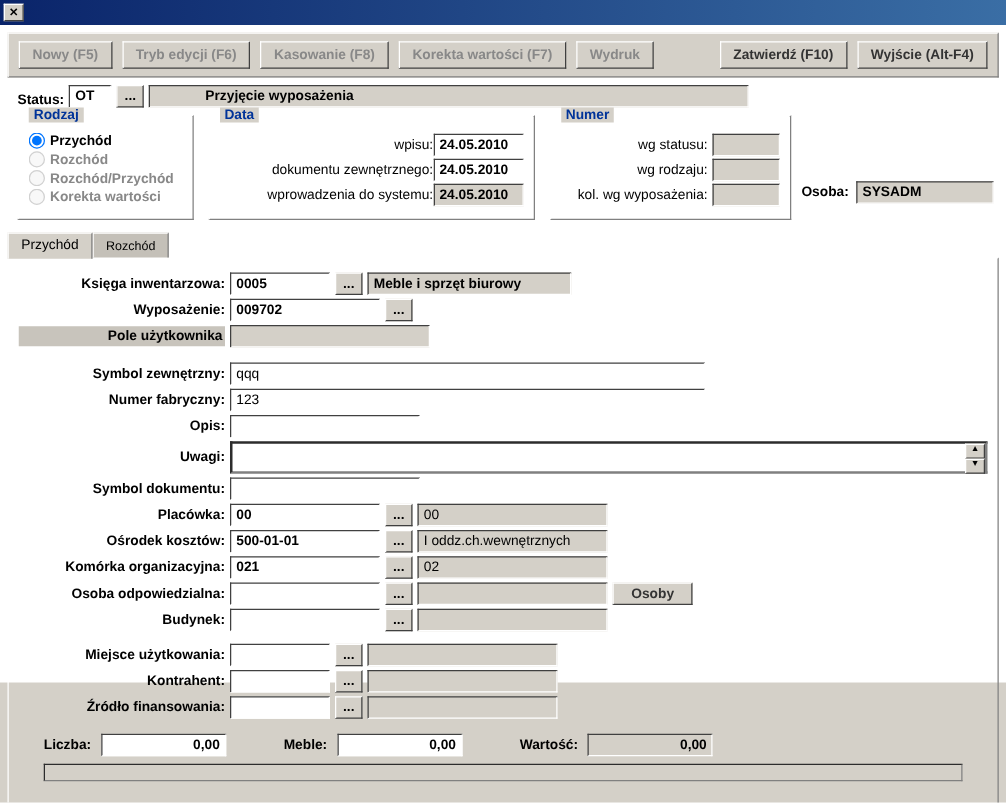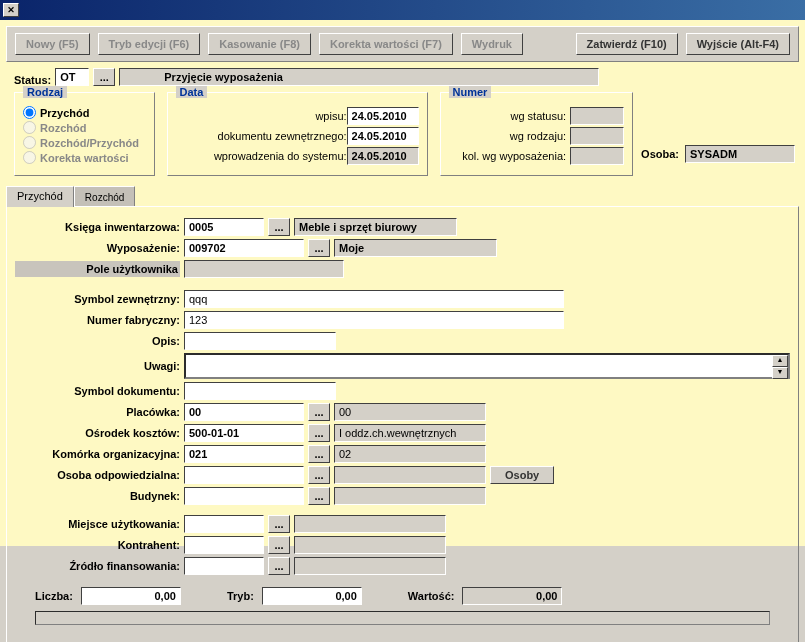--- a/index.html
+++ b/index.html
@@ -1,20 +1,20 @@
 <!DOCTYPE html>
 <html><head>
 <meta charset="utf-8">
 <style>
 *{box-sizing:border-box;margin:0;padding:0;font-family:Tahoma,Arial,sans-serif;font-size:11px}
 body{background:#d4d0c8;width:805px;height:642px;overflow:hidden}
 .titlebar{background:linear-gradient(to right,#0a246a,#3a6ea5);color:#fff;height:20px;display:flex;align-items:center;padding:0 3px;font-weight:bold}
 .titlebar .title{flex:1;padding-left:3px}
 .titlebar .close{width:16px;height:14px;background:#d4d0c8;border:1px solid #fff;border-right-color:#404040;border-bottom-color:#404040;color:#000;font-size:9px;font-weight:bold;display:flex;align-items:center;justify-content:center;cursor:pointer}
-.app{background:#fef9c3;height:526px;padding:2px}
+.app{background:#ffffff;height:526px;padding:2px}
 .toolbar{background:#d4d0c8;padding:6px 8px;display:flex;gap:8px;border:1px solid #808080;border-top-color:#fff;border-left-color:#fff;margin:4px}
 .btn{background:#d4d0c8;border:1px solid #fff;border-right-color:#404040;border-bottom-color:#404040;padding:4px 10px;cursor:pointer;font-weight:bold;color:#333}
 .btn.disabled{color:#888}
 .spacer{flex:1}
 .statusrow{display:flex;align-items:flex-end;gap:4px;padding:2px 12px;margin-top:2px}
 .lbl{font-weight:bold;text-align:right}
 .inp{background:#fff;border:1px solid #404040;border-right-color:#fff;border-bottom-color:#fff;padding:2px 4px;height:18px}
 .inp.ro{background:#d4d0c8}
 .smbtn{background:#d4d0c8;border:1px solid #fff;border-right-color:#404040;border-bottom-color:#404040;width:22px;height:18px;cursor:pointer;font-weight:bold;text-align:center}
 .groupbox{border:1px solid #808080;border-top-color:#fff;border-left-color:#fff;position:relative;padding:12px 8px 8px 8px;margin:4px}
@@ -141,21 +141,20 @@
     <div class="frow">
         <span class="flbl">Księga inwentarzowa:</span>
       <input class="inp w60" style="font-weight: bold;" value="0005">
       <button class="smbtn">...</button>
       <input class="inp ro wfull" readonly="" style="font-weight: bold;" value="Meble i sprzęt biurowy">
     </div>
     <div class="frow">
         <span class="flbl">Wyposażenie:</span>
       <input class="inp w100" style="font-weight: bold;" value="009702">
       <button class="smbtn">...</button>
-      <input class="inp ro wfull" readonly="" style="font-weight: bold;" value="Moje">
     </div>
     <div class="frow">
         <span class="flbl" style="background:#c8c4bc;padding:2px">Pole użytkownika</span>
       <input class="inp ro w160" readonly="" value="" style="">
     </div>
 
     <div style="height:6px"></div>
 
     <div class="frow">
         <span class="flbl">Symbol zewnętrzny:</span>
@@ -233,21 +232,21 @@
         <span class="flbl">Źródło finansowania:</span>
       <input class="inp w60" value="" style="">
       <button class="smbtn">...</button>
       <input class="inp ro wfull" readonly="" value="" style="">
     </div>
 
     <div class="footrow">
       <span class="lbl">Liczba:</span>
       <input class="inp" value="0,00" style="">
       <div style="width:30px"></div>
-      <span class="lbl">Tryb:</span>
+      <span class="lbl">Meble:</span>
       <input class="inp" value="0,00" style="">
       <div style="width:30px"></div>
       <span class="lbl">Wartość:</span>
       <input class="inp ro" readonly="" value="0,00" style="">
     </div>
 
     <div class="progressbar"></div>
   </div>
 
 </div>

